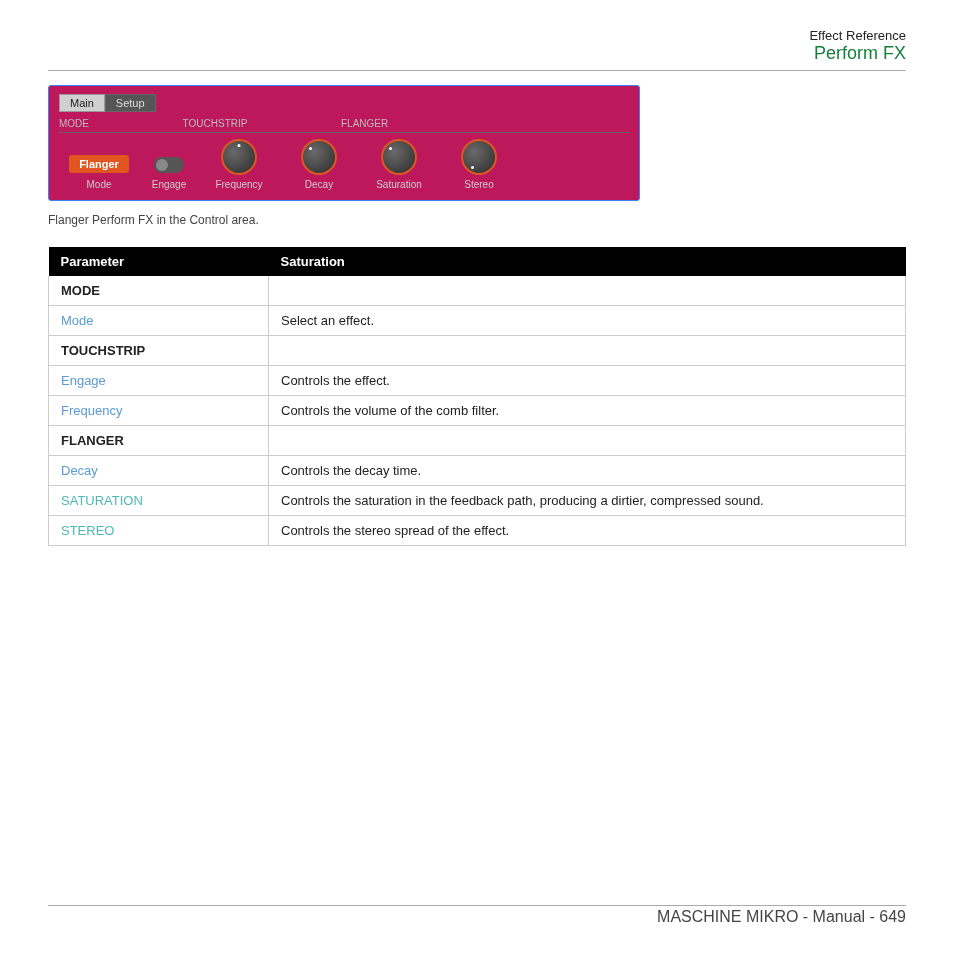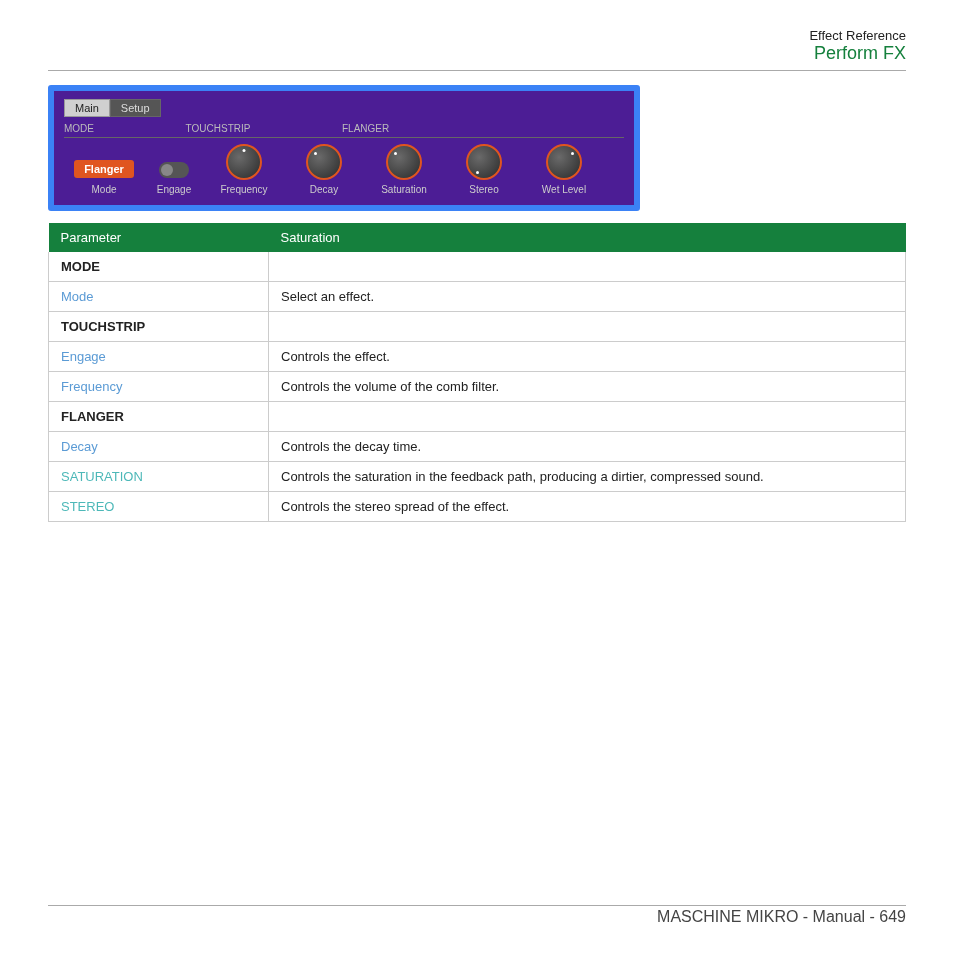--- a/index.html
+++ b/index.html
@@ -40,22 +40,22 @@
     
     .content {
       position: absolute;
       top: 85px;
       left: 48px;
       right: 48px;
     }
 
     
     .device-screenshot {
-      background: #4c1d95;
-      border: 6px solid #3b82f6;
+      background: #be185d;
+      border: 1px solid #3b82f6;
       border-radius: 3px;
       width: 592px;
       padding: 8px 10px 10px 10px;
       margin-bottom: 12px;
     }
     .device-tabs {
       display: flex;
       gap: 0;
       margin-bottom: 6px;
     }
@@ -174,25 +174,25 @@
       border-bottom: none;
     }
 
     
     .params-table {
       width: 100%;
       border-collapse: collapse;
       font-size: 13px;
     }
     .params-table th {
-      background: #15803d;
+      background: #000000;
       color: #fff;
       text-align: left;
       padding: 7px 12px;
-      font-weight: normal;
+      font-weight: bold;
       font-size: 13px;
     }
     .params-table td {
       padding: 7px 12px;
       border: 1px solid #ccc;
       vertical-align: top;
     }
     .params-table tr:first-child td { border-top: none; }
     .params-table .col-param { width: 220px; }
     .params-table .col-desc { }
@@ -286,30 +286,25 @@
         <div class="control-label">Saturation</div>
       </div>
 
       <div class="device-control">
         <div class="knob knob-bottom-left">
           <div class="knob-dot"></div>
         </div>
         <div class="control-label">Stereo</div>
       </div>
 
-      <div class="device-control">
-        <div class="knob knob-right">
-          <div class="knob-dot"></div>
-        </div>
-        <div class="control-label">Wet Level</div>
-      </div>
 
     </div>
   </div>
 
+  <div class="caption">Flanger Perform FX in the Control area.</div>
 
 
   <table class="params-table">
     <thead>
       <tr>
         <th class="col-param">Parameter</th>
         <th class="col-desc">Saturation</th>
       </tr>
     </thead>
     <tbody id="table-body">

